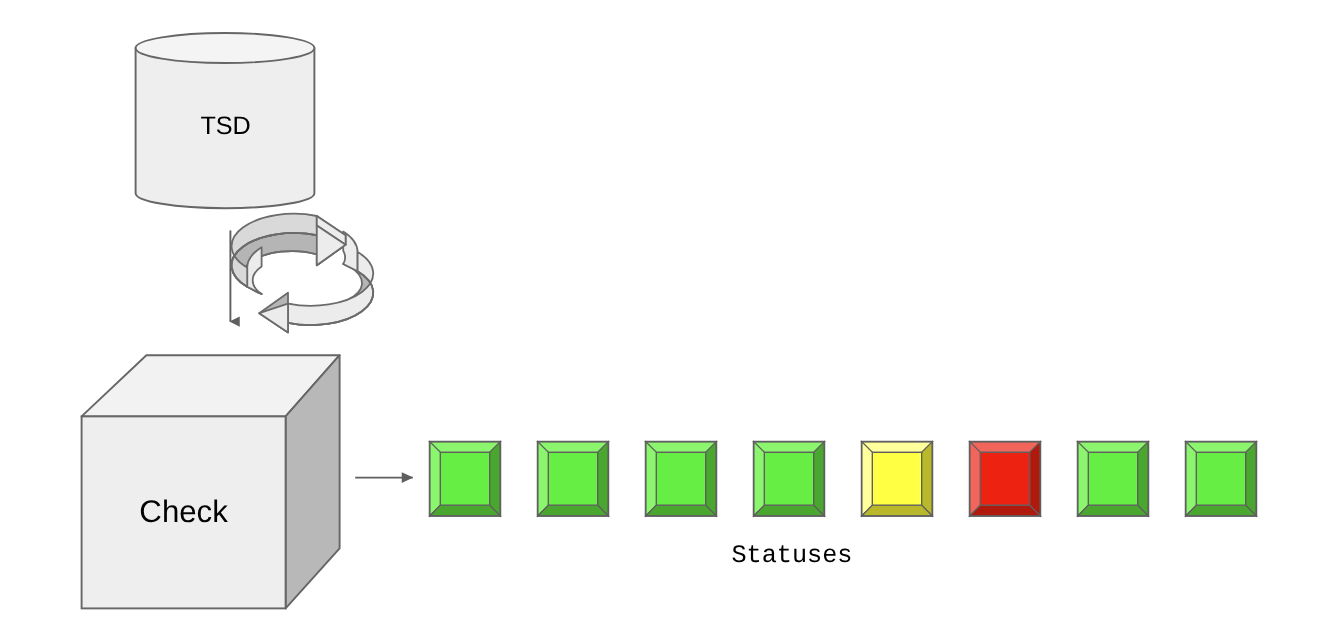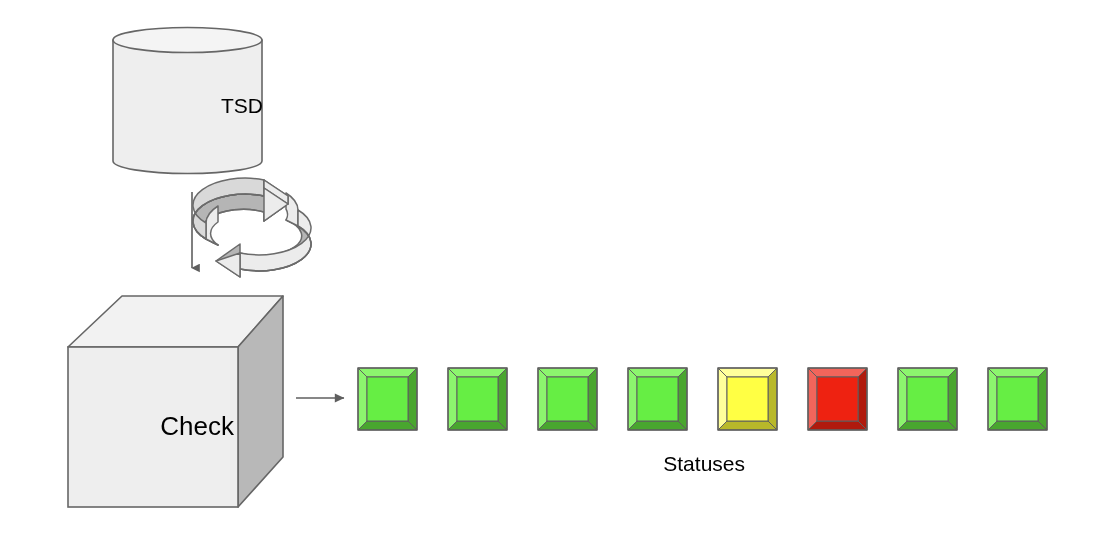--- a/index.html
+++ b/index.html
@@ -19,21 +19,21 @@
   #diagram-canvas {
     position: absolute;
     left: 0;
     top: 0;
     width: 1100px;
     height: 536px;
   }
   .node-label {
     position: absolute;
     color: #000000;
-    text-align: right;
+    text-align: center;
     white-space: nowrap;
     font-family: "Liberation Sans", sans-serif;
   }
   #tsd-label {
     left: 113px;
     top: 94px;
     width: 150px;
     font-size: 21px;
     line-height: 24px;
   }
@@ -43,20 +43,21 @@
     width: 162px;
     font-size: 26px;
     line-height: 24px;
   }
   #statuses-label {
     left: 575px;
     top: 452px;
     width: 170px;
     font-size: 21px;
     line-height: 24px;
+    font-family: Liberation Mono, monospace;
   }
 </style>
 </head>
 <body>
 
 <svg id="diagram-canvas" viewBox="0 0 1100 536" width="1100" height="536" xmlns="http://www.w3.org/2000/svg">
 
   <defs>
     <marker id="arrowhead-down" markerWidth="10" markerHeight="10" refX="4.5" refY="8.4" orient="auto" markerUnits="userSpaceOnUse">
       <path d="M0.2,0.6 L4.5,9.2 L8.8,0.6 Z" fill="#5f5f5f"></path>

